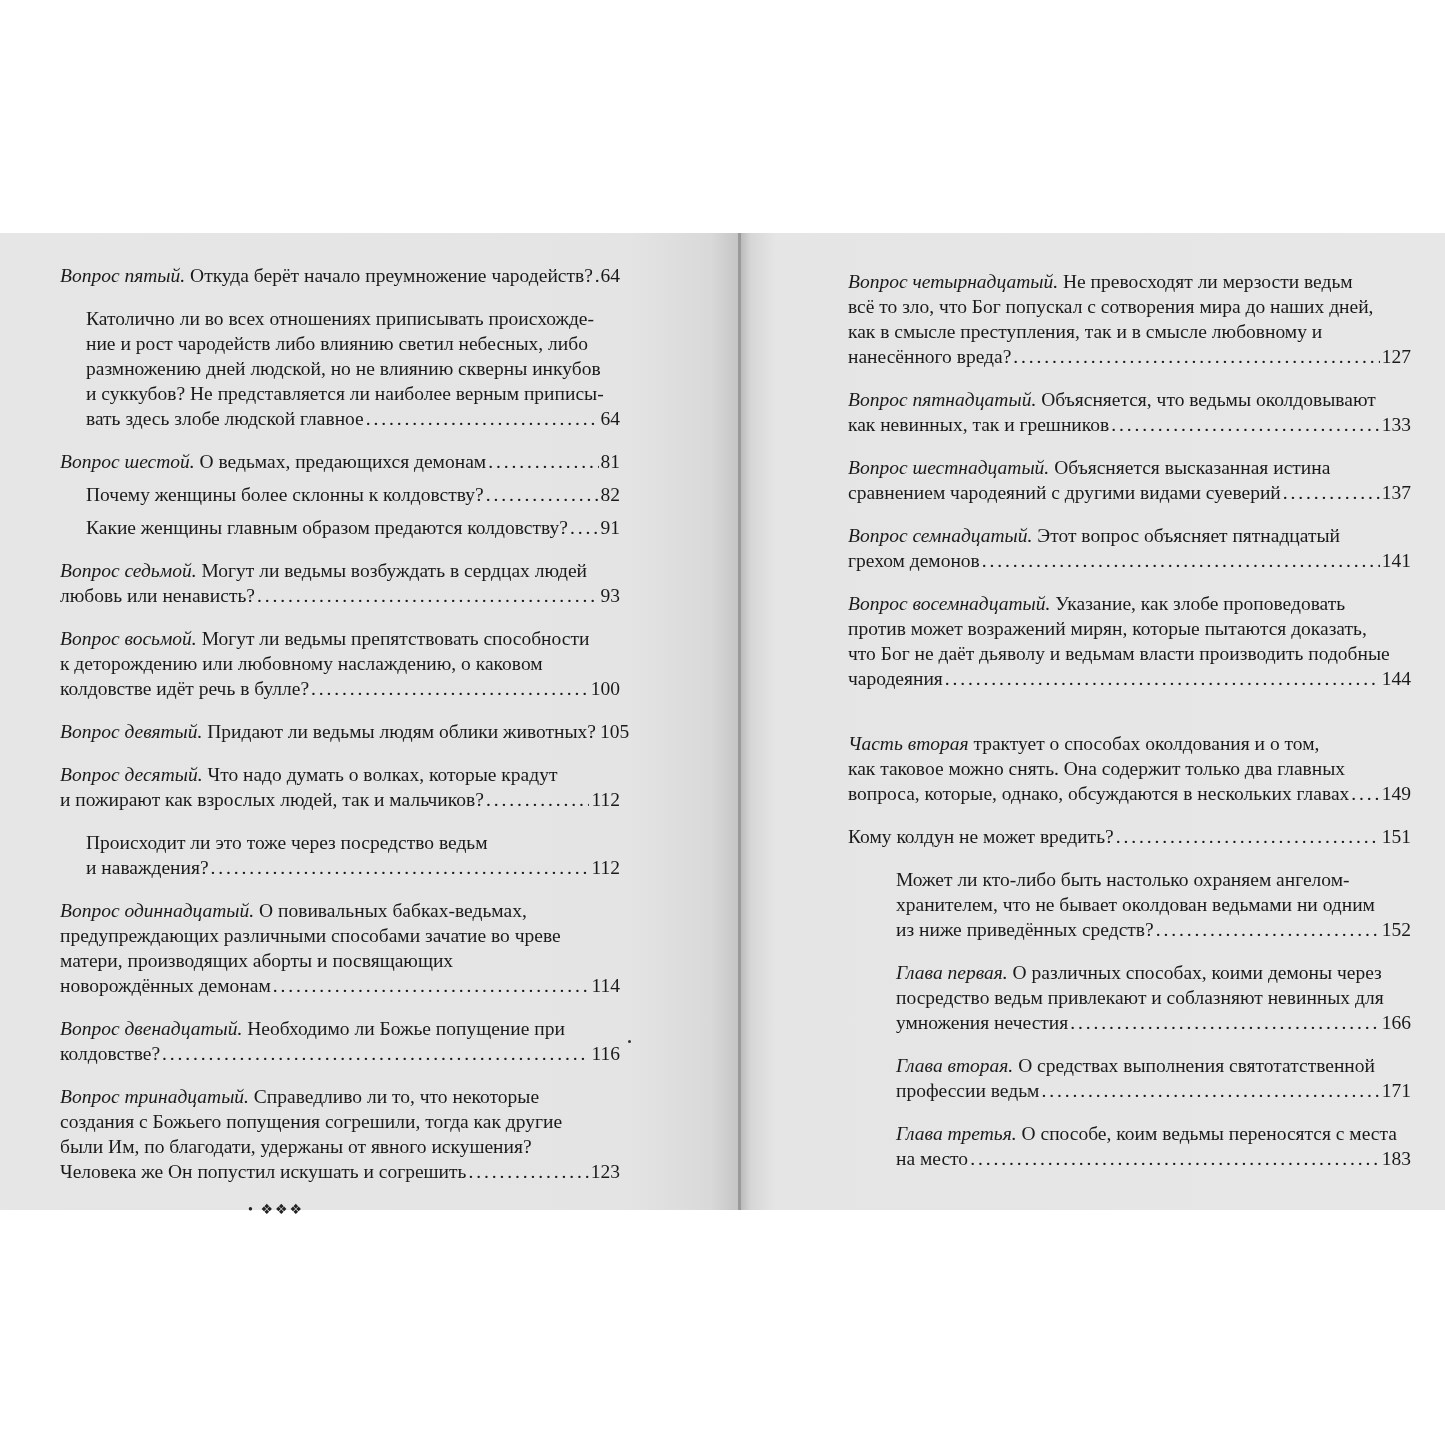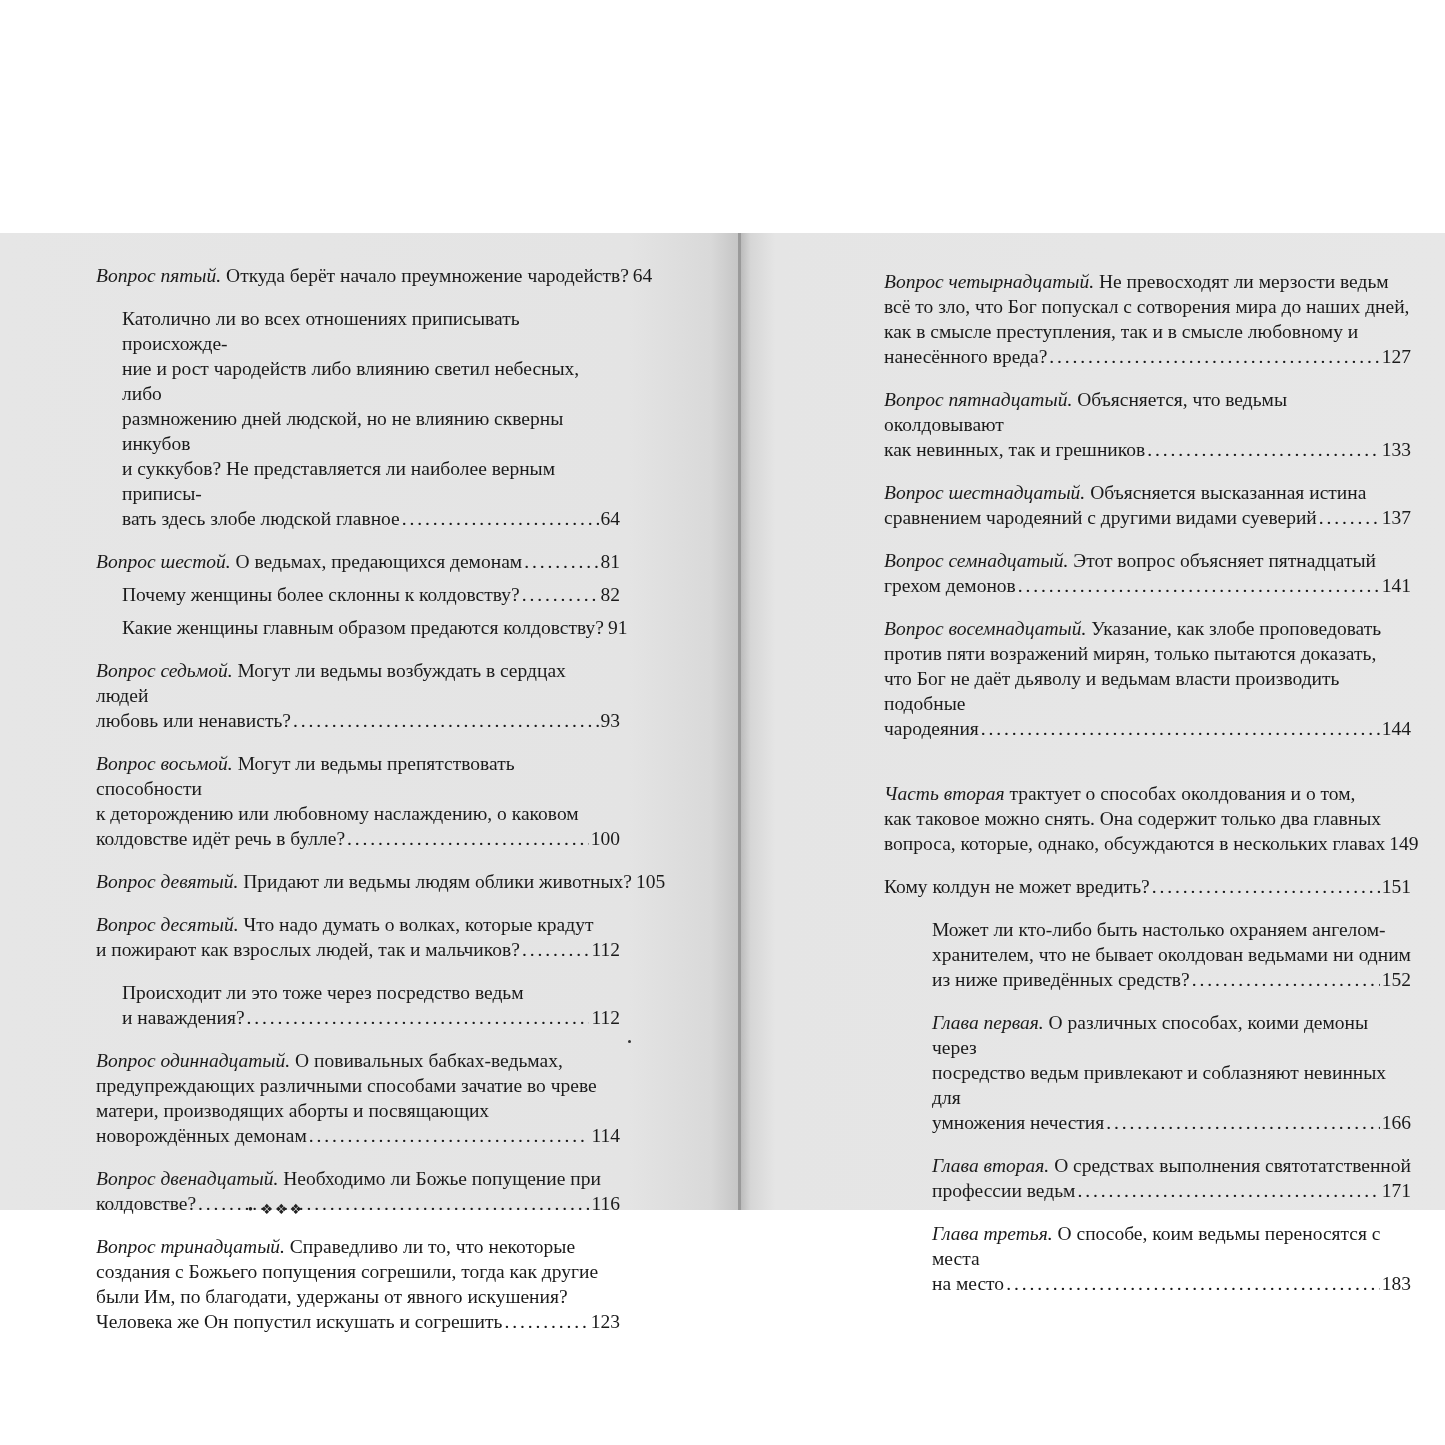--- a/index.html
+++ b/index.html
@@ -11,21 +11,21 @@
   .page.left { left:0; width:740px;
     background:linear-gradient(to right,#e6e6e6 0%,#e4e4e4 85%,#d9d9d9 96%,#c4c4c4 100%); }
   .page.right { left:740px; width:705px;
     background:linear-gradient(to right,#b9b9b9 0%,#d6d6d6 1.5%,#e5e5e5 5%,#e7e7e7 100%); }
   .gutter { position:absolute; left:738px; top:0; width:3px; height:977px; background:#9a9a9a; }
 
   .toc { position:absolute; font-size:19.5px; line-height:25px; }
   .page.left .toc { left:60px; top:30px; width:560px; }
   .page.right .toc { left:108px; top:36px; width:563px; }
 
-  .entry { margin-bottom:18px;margin-left:36px; }
+  .entry { margin-bottom:18px; }
   .entry.tight { margin-bottom:8px; }
   .entry.lvl1 { padding-left:26px; }
   .entry.lvl2 { padding-left:48px; }
   .entry.lvl1r { padding-left:0; }
   .txt { display:block; }
   .lead-line { display:flex; align-items:baseline; }
   .lead-line .last { white-space:nowrap; }
   .dots { flex:1; overflow:hidden; white-space:nowrap; margin:0 2px; letter-spacing:2px; }
   .dots::after { content:". . . . . . . . . . . . . . . . . . . . . . . . . . . . . . . . . . . . . . . . . . . . . . . . . . . . . . . . . . . . . . . . . . . . . . . . . . . . . . . . . . . . . . . . . . . . . . . . . . . . . . . . ."; letter-spacing:-1px; }
   .pg { white-space:nowrap; }
@@ -182,21 +182,21 @@
         <div class="entry">
           <div class="txt"><span class="it">Вопрос семнадцатый.</span><span> Этот вопрос объясняет пятнадцатый</span></div>
           <div class="lead-line">
             <span class="last"><span>грехом демонов</span></span>
             <span class="dots"></span>
             <span class="pg">141</span>
           </div>
         </div>
         <div class="entry">
           <div class="txt"><span class="it">Вопрос восемнадцатый.</span><span> Указание, как злобе проповедовать</span></div>
-          <div class="txt"><span>против пяти возражений мирян, только пытаются доказать,</span></div>
+          <div class="txt"><span>против может возражений мирян, которые пытаются доказать,</span></div>
           <div class="txt"><span>что Бог не даёт дьяволу и ведьмам власти производить подобные</span></div>
           <div class="lead-line">
             <span class="last"><span>чародеяния</span></span>
             <span class="dots"></span>
             <span class="pg">144</span>
           </div>
         </div>
         <div class="entry part">
           <div class="txt"><span class="it">Часть вторая</span><span> трактует о способах околдования и о том,</span></div>
           <div class="txt"><span>как таковое можно снять. Она содержит только два главных</span></div>

